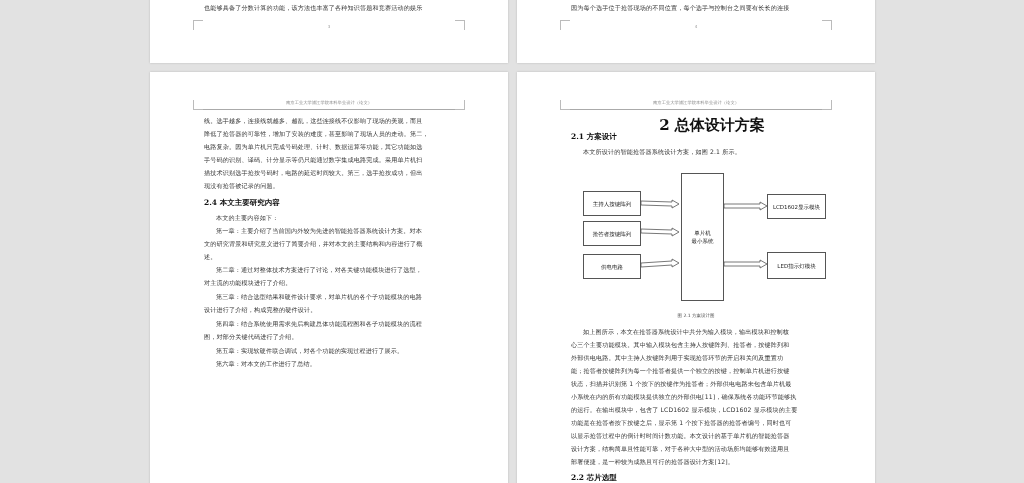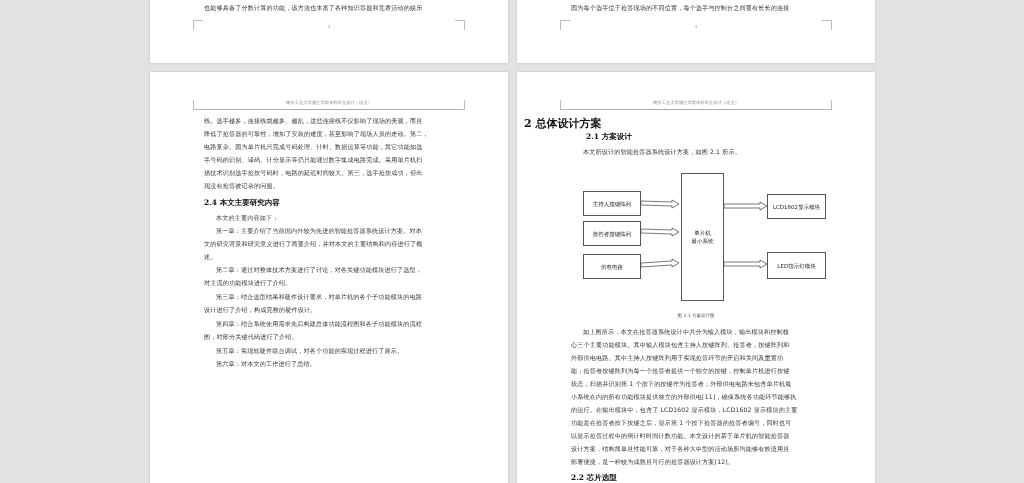--- a/index.html
+++ b/index.html
@@ -18,21 +18,21 @@
   .corner { position: absolute; width: 10px; height: 10px; border-color: #bbb; border-style: solid; }
   .corner.tl { border-width: 0 0 1px 1px; }
   .corner.tr { border-width: 0 1px 1px 0; }
 
   .pgnum { position: absolute; font-size: 4px; color: #999; width: 100%; text-align: center; left: 0; }
 
   .hdr-text { position: absolute; left: 0; width: 100%; text-align: center; font-size: 4.3px; color: #888; top: 28px; }
   .hdr-rule { position: absolute; left: 53px; right: 53px; top: 37px; border-top: 1px solid #aaa; }
 
   .h2 { position: absolute; left: 54px; font-family: "DejaVu Serif", "Liberation Serif", serif; font-weight: bold; font-size: 7.5px; color: #111; }
-  .h1 { position: absolute; left: 7px; width: 100%; text-align: left; font-family: "DejaVu Serif", "Liberation Serif", serif; font-weight: bold; font-size: 11px; color: #111; top: 44px; }
+  .h1 { position: absolute; left: 16px; width: 100%; text-align: center; font-family: "DejaVu Serif", "Liberation Serif", serif; font-weight: bold; font-size: 15px; color: #111; top: 44px; }
 
   
   .diagram { position: absolute; left: 0; top: 0; width: 358px; height: 420px; }
   .box { position: absolute; border: 1px solid #555; background: #fff; font-size: 5.5px; color: #222; display: flex; align-items: center; justify-content: center; text-align: center; line-height: 8px; }
   .caption { position: absolute; left: 0; width: 100%; text-align: center; font-size: 4.5px; color: #444; top: 241px; }
 </style>
 </head>
 <body>
 
 <div class="page p3">
@@ -78,21 +78,21 @@
   <div class="line indent" style="top:286px;">第六章：对本文的工作进行了总结。</div>
 </div>
 
 <div class="page p6">
   <div class="corner tl" style="left:43px; top:28px; border-width:0 0 1px 1px;"></div>
   <div class="corner tr" style="right:43px; top:28px; border-width:0 1px 1px 0;"></div>
   <div class="hdr-text">南京工业大学浦江学院本科毕业设计（论文）</div>
   <div class="hdr-rule"></div>
 
   <div class="h1">2  总体设计方案</div>
-  <div class="h2" style="top:60px;margin-left:15px;">2.1  方案设计</div>
+  <div class="h2" style="top:60px;">2.1  方案设计</div>
   <div class="line indent" style="top:74px;">本文所设计的智能抢答器系统设计方案，如图 2.1 所示。</div>
 
   <div class="diagram">
     <svg width="358" height="420" style="position:absolute;left:0;top:0;">
       <g fill="#fff" stroke="#555" stroke-width="0.8">
 
         <path d="M124,129 L155,130 L155,128 L162,132 L155,136 L155,134 L124,133 Z"></path>
         <path d="M124,157 L155,158 L155,156 L162,160 L155,164 L155,162 L124,161 Z"></path>
         <path d="M124,191 L155,189 L155,187 L162,191 L155,195 L155,193 L124,195 Z"></path>
 

